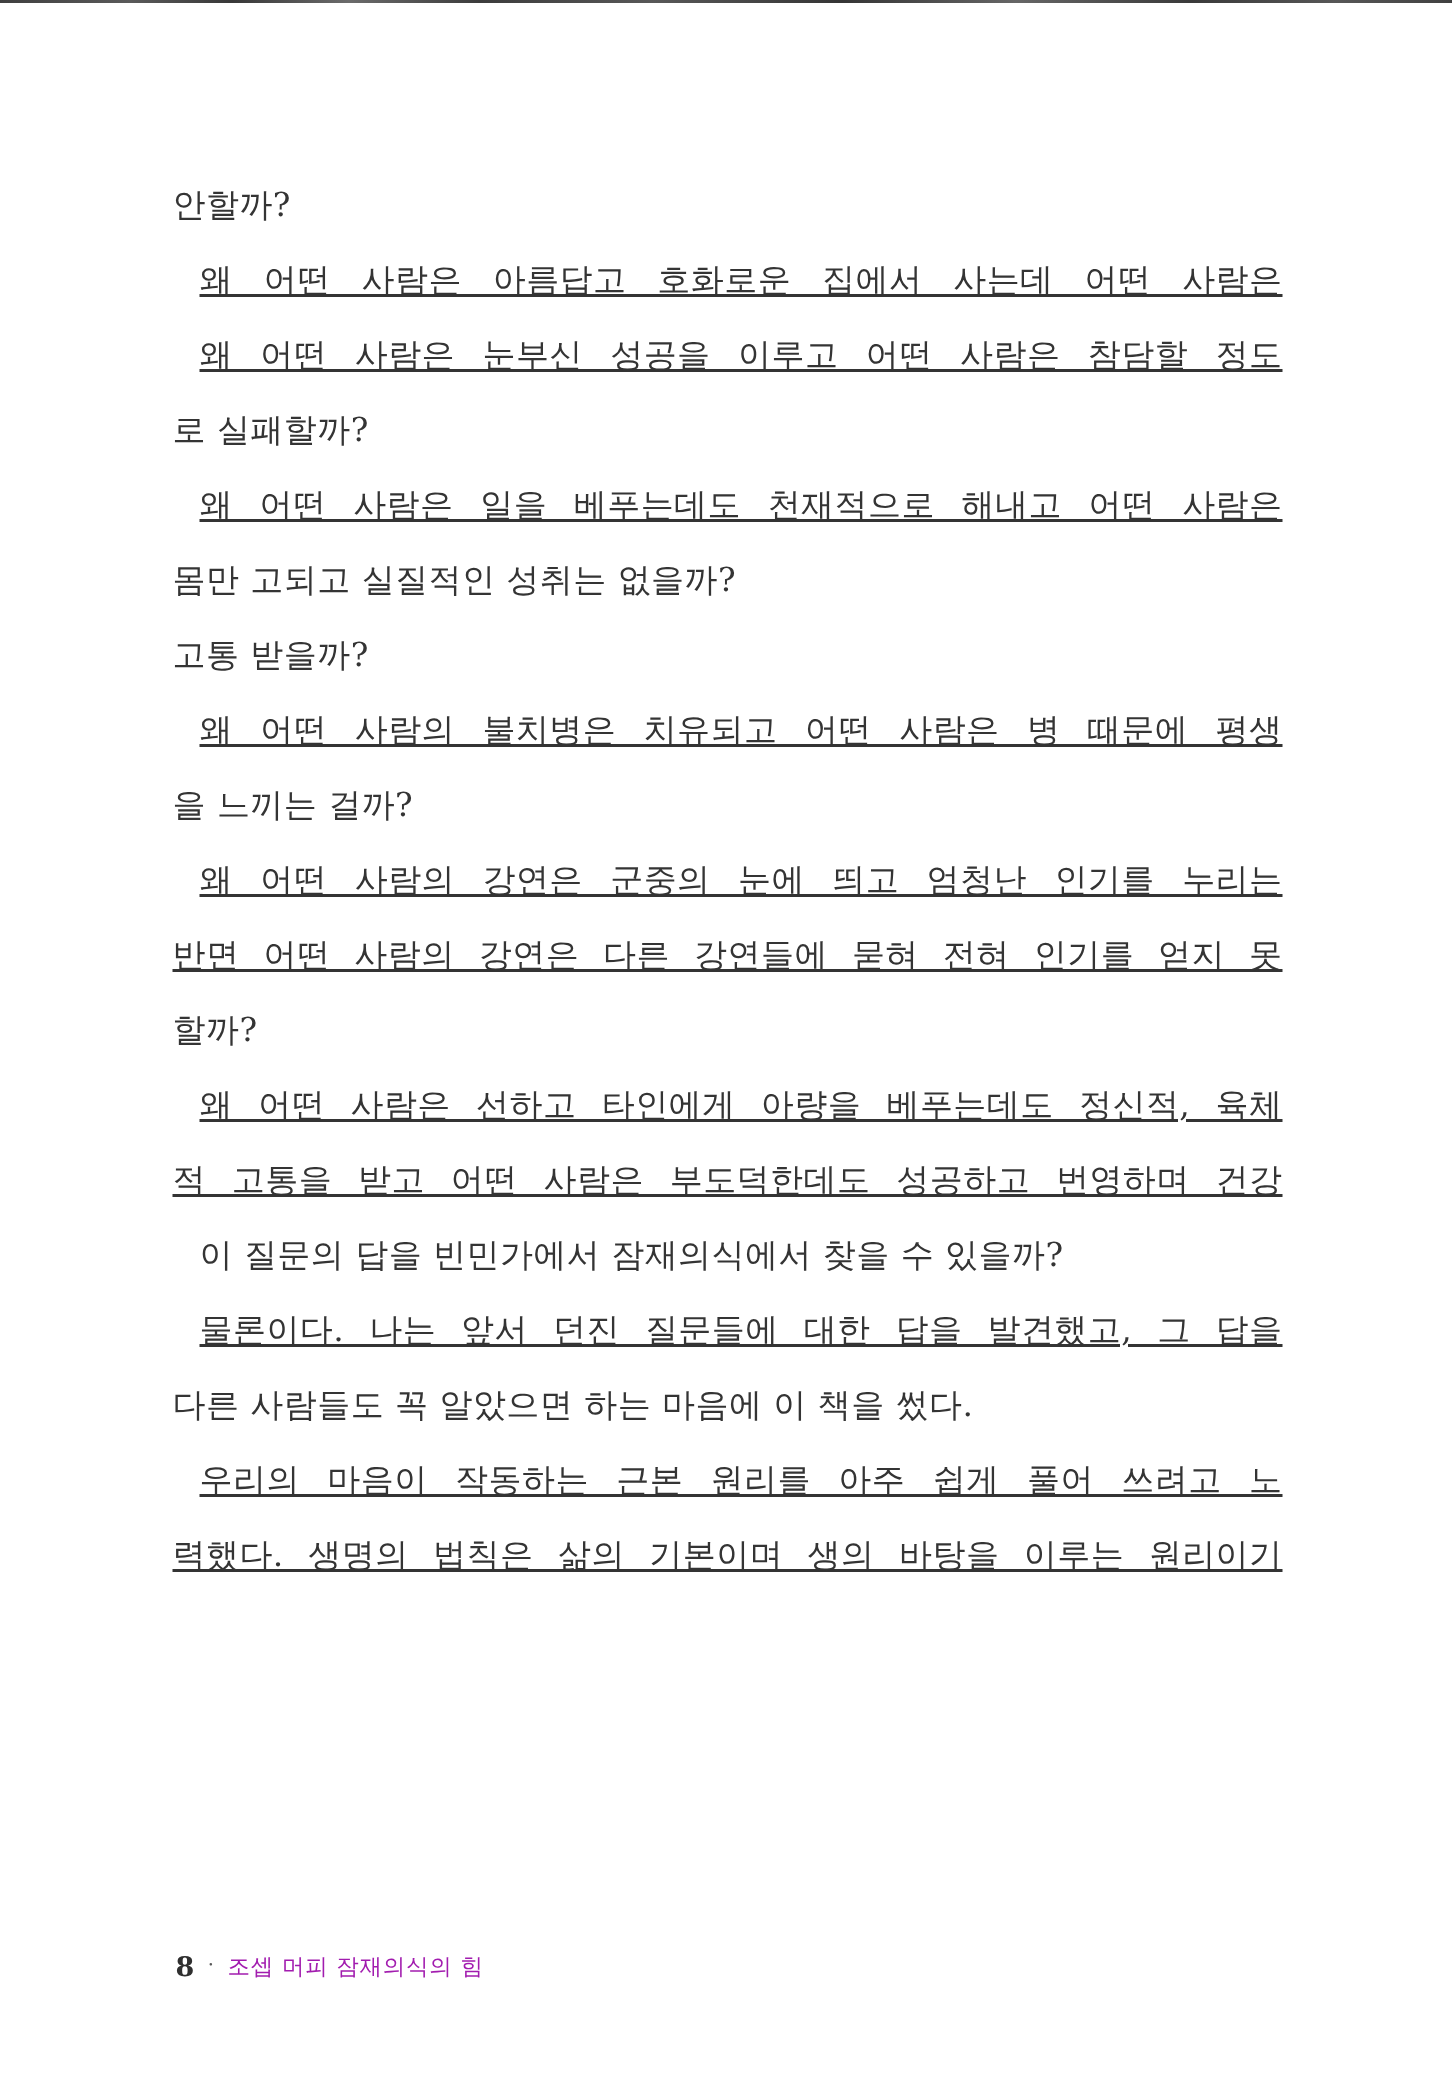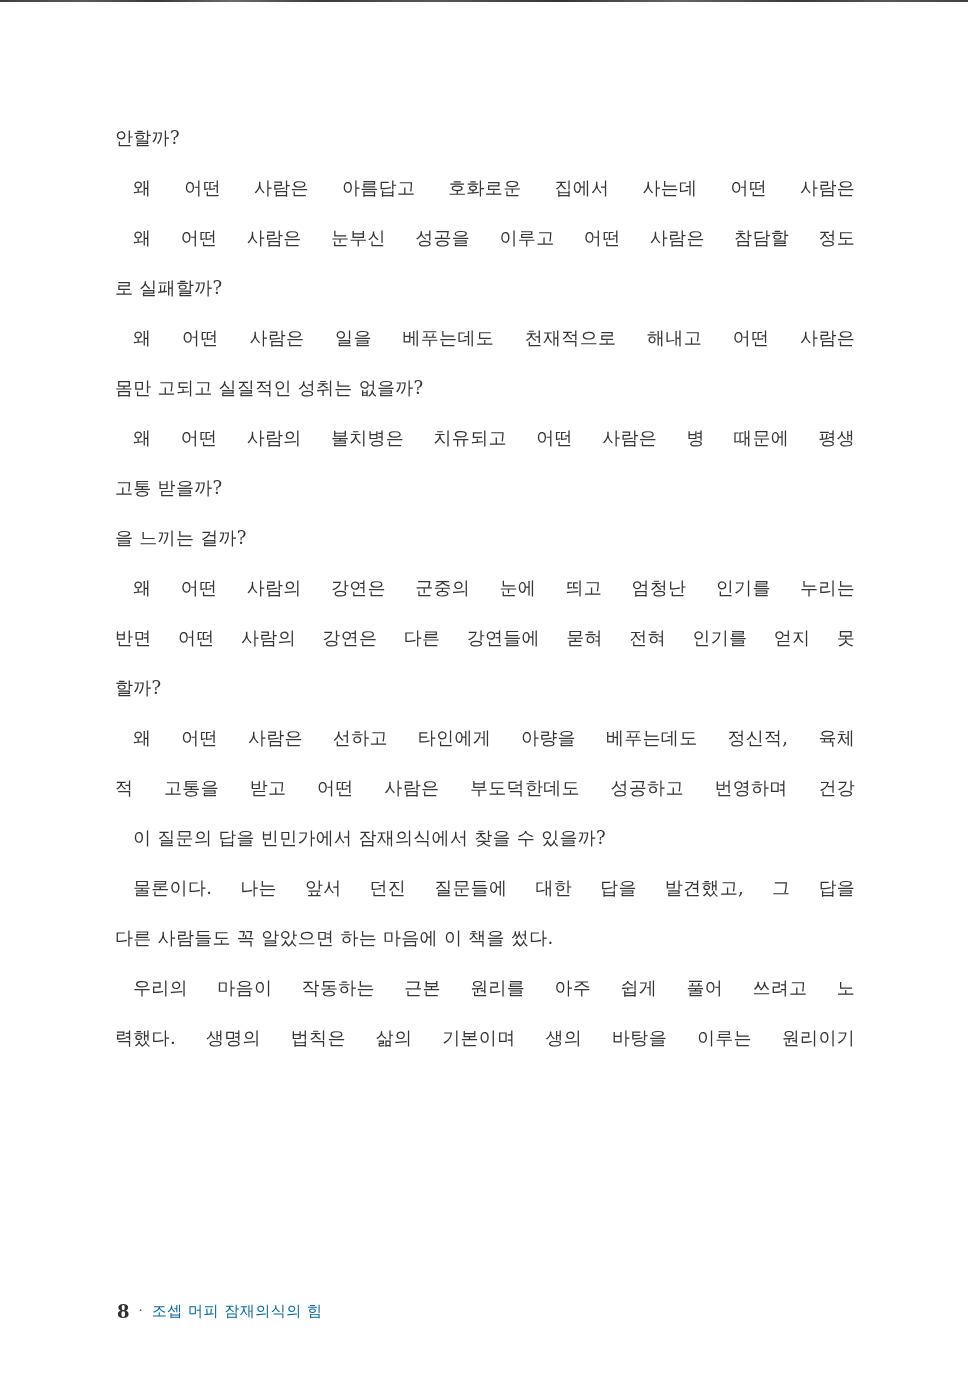--- a/index.html
+++ b/index.html
@@ -27,31 +27,32 @@
   }
   .text-block {
     position: absolute;
     left: 115px;
     top: 113px;
     width: 740px;
   }
   .line {
     height: 50px;
     line-height: 50px;
-    font-size: 18px;
+    font-size: 22px;
     letter-spacing: 0.3px;
     white-space: nowrap;
   }
   .line.indent {
     padding-left: 18px;
   }
   .line.justify {
     white-space: normal;
     text-align: justify;
     text-align-last: justify;
+    text-decoration: underline;
   }
   .page-footer {
     position: absolute;
     left: 117px;
     top: 1298px;
     height: 26px;
     display: flex;
     align-items: center;
     gap: 9px;
   }
@@ -60,38 +61,38 @@
     font-weight: bold;
     color: #2f2f2f;
   }
   .footer-separator {
     font-size: 13px;
     color: #5a5a5a;
     transform: translateY(-1px);
   }
   .book-title {
     font-size: 15px;
-    color: #0369a1;
+    color: #a21caf;
     letter-spacing: 0.5px;
   }
 </style>
 </head>
 <body style="background: rgb(255, 255, 255); color: rgb(52, 52, 52);">
 
 <div class="scan-top-edge"></div>
 
 <main class="text-block">
     <div class="line">안할까?</div>
     <div class="line indent justify">왜 어떤 사람은 아름답고 호화로운 집에서 사는데 어떤 사람은</div>
     <div class="line indent justify">왜 어떤 사람은 눈부신 성공을 이루고 어떤 사람은 참담할 정도</div>
     <div class="line">로 실패할까?</div>
     <div class="line indent justify">왜 어떤 사람은 일을 베푸는데도 천재적으로 해내고 어떤 사람은</div>
     <div class="line">몸만 고되고 실질적인 성취는 없을까?</div>
+    <div class="line">고통 받을까?</div>
     <div class="line indent justify">왜 어떤 사람의 불치병은 치유되고 어떤 사람은 병 때문에 평생</div>
-    <div class="line">고통 받을까?</div>
     <div class="line">을 느끼는 걸까?</div>
     <div class="line indent justify">왜 어떤 사람의 강연은 군중의 눈에 띄고 엄청난 인기를 누리는</div>
     <div class="line justify">반면 어떤 사람의 강연은 다른 강연들에 묻혀 전혀 인기를 얻지 못</div>
     <div class="line">할까?</div>
     <div class="line indent justify">왜 어떤 사람은 선하고 타인에게 아량을 베푸는데도 정신적, 육체</div>
     <div class="line justify">적 고통을 받고 어떤 사람은 부도덕한데도 성공하고 번영하며 건강</div>
     <div class="line indent">이 질문의 답을 빈민가에서 잠재의식에서 찾을 수 있을까?</div>
     <div class="line indent justify">물론이다. 나는 앞서 던진 질문들에 대한 답을 발견했고, 그 답을</div>
     <div class="line">다른 사람들도 꼭 알았으면 하는 마음에 이 책을 썼다.</div>
     <div class="line indent justify">우리의 마음이 작동하는 근본 원리를 아주 쉽게 풀어 쓰려고 노</div>

